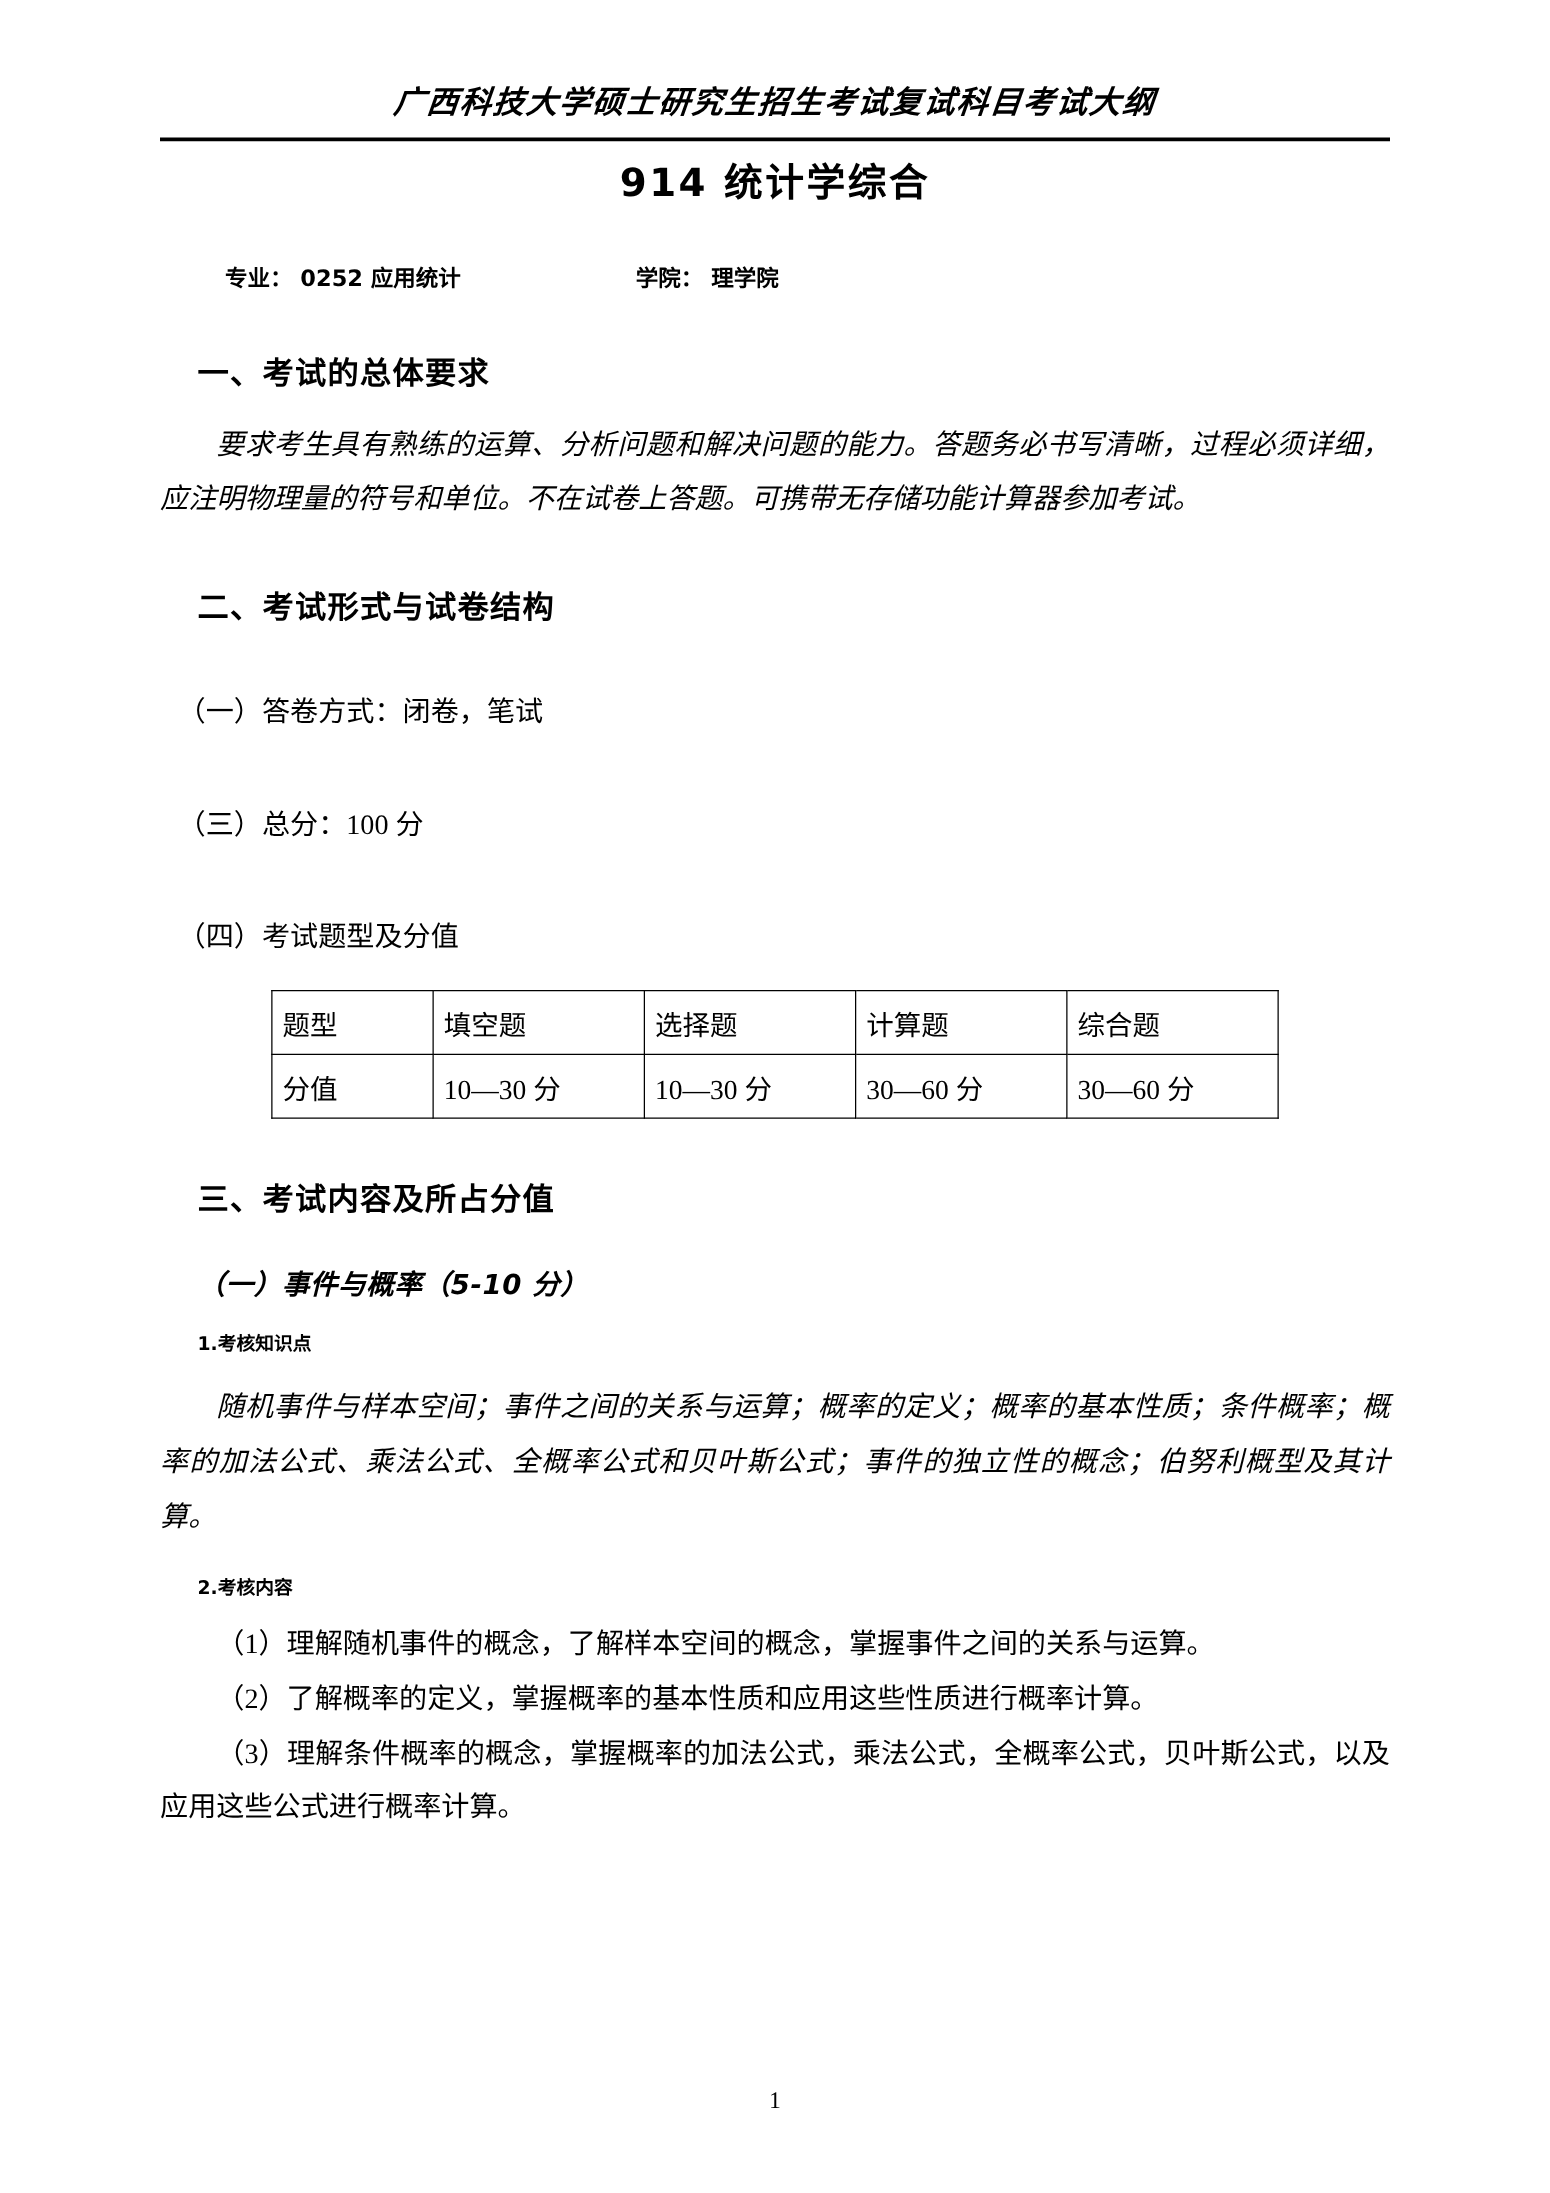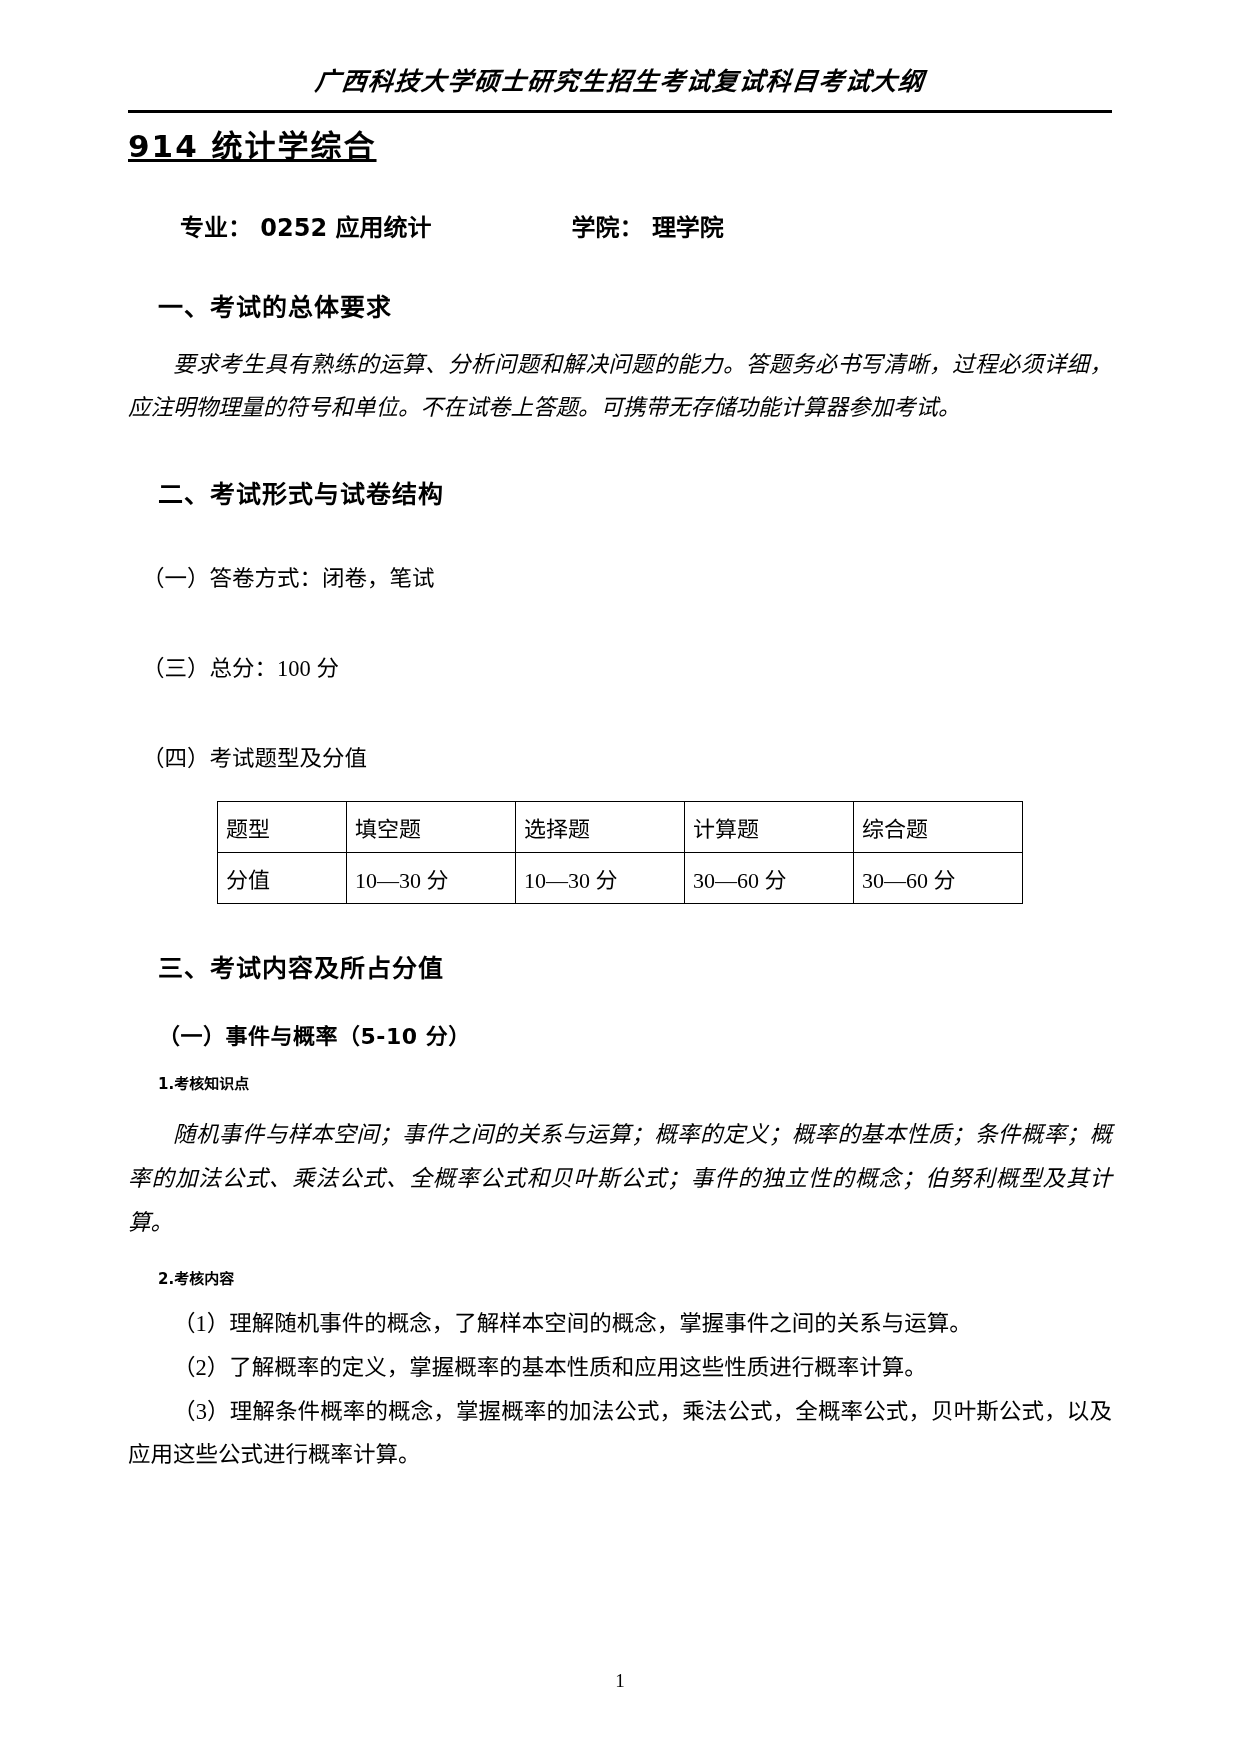--- a/index.html
+++ b/index.html
@@ -47,33 +47,33 @@
   }
   .header-rule {
     margin-top: 14px;
     border: 0;
     border-top: 3px solid #000;
     width: 100%;
   }
 
   
   .doc-title {
+    text-align: center;
     font-family: "DejaVu Sans", "Liberation Sans", sans-serif;
     font-weight: bold;
     font-size: 31px;
     letter-spacing: 2px;
-    text-decoration: underline;
   }
 
   
   .meta-line {
     margin-top: 42px;
     font-family: "DejaVu Sans", "Liberation Sans", sans-serif;
     font-weight: bold;
-    font-size: 24px;
+    font-size: 18px;
     display: flex;
     align-items: baseline;
     padding-left: 52px;
     box-sizing: border-box;
   }
   .meta-line .meta-major {
     white-space: nowrap;
   }
   .meta-line .meta-college {
     white-space: nowrap;
@@ -89,20 +89,21 @@
     margin: 44px 0 0 0;
     padding-left: 30px;
   }
   h3.sub-h {
     font-family: "DejaVu Sans", "Liberation Sans", sans-serif;
     font-weight: bold;
     font-size: 22px;
     letter-spacing: 0.5px;
     margin: 34px 0 0 0;
     padding-left: 30px;
+    font-style: italic;
   }
   h4.subsub-h {
     font-family: "DejaVu Sans", "Liberation Sans", sans-serif;
     font-weight: bold;
     font-size: 15px;
     margin: 22px 0 0 0;
     padding-left: 30px;
   }
 
   

